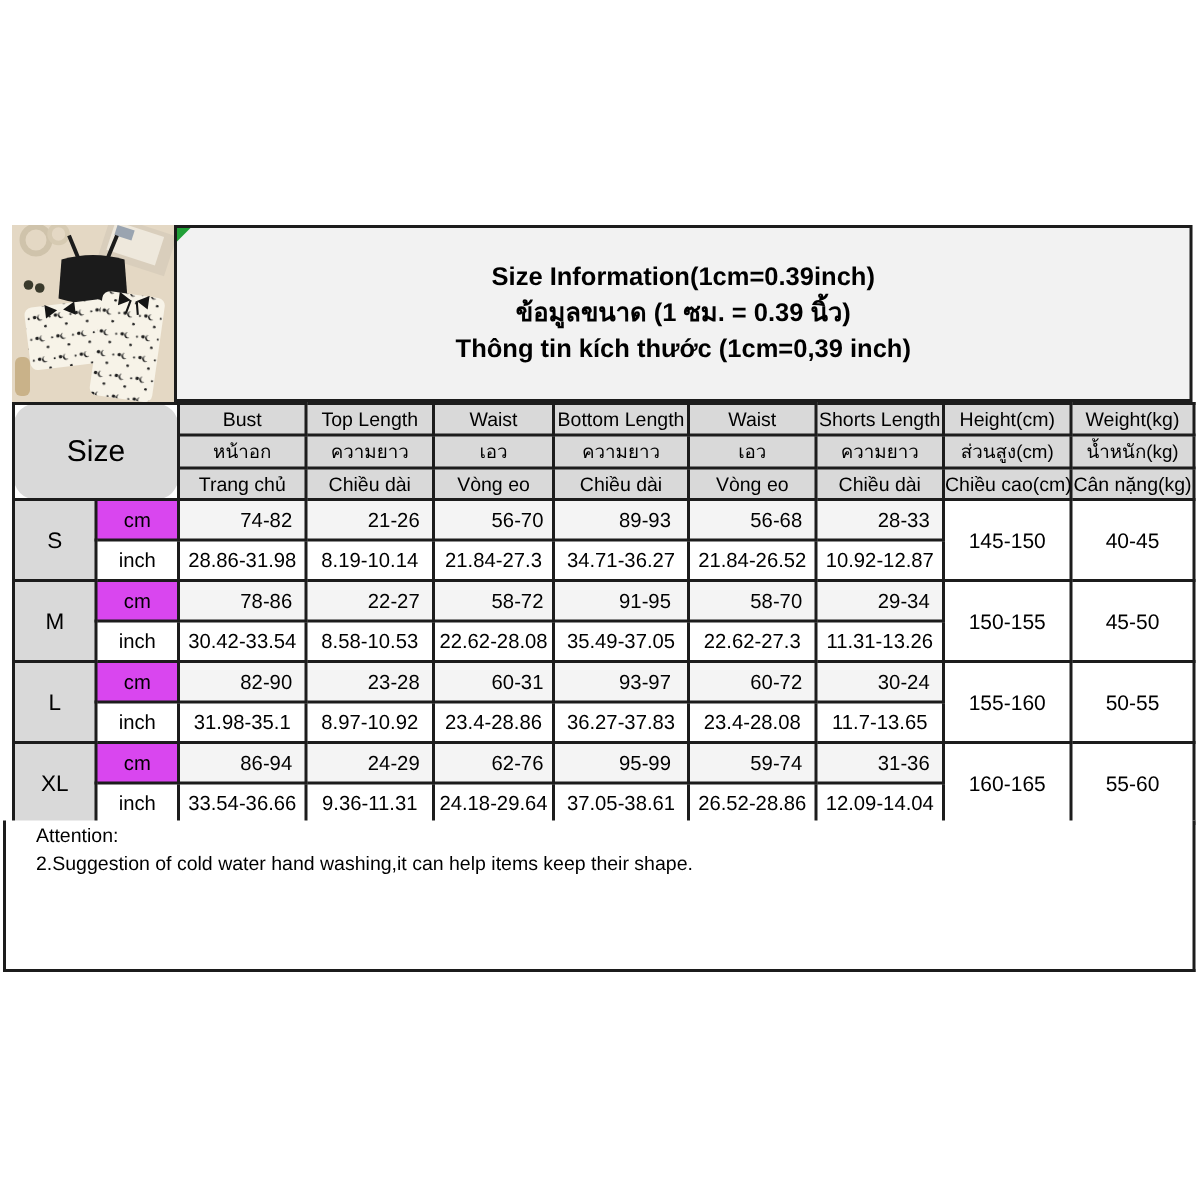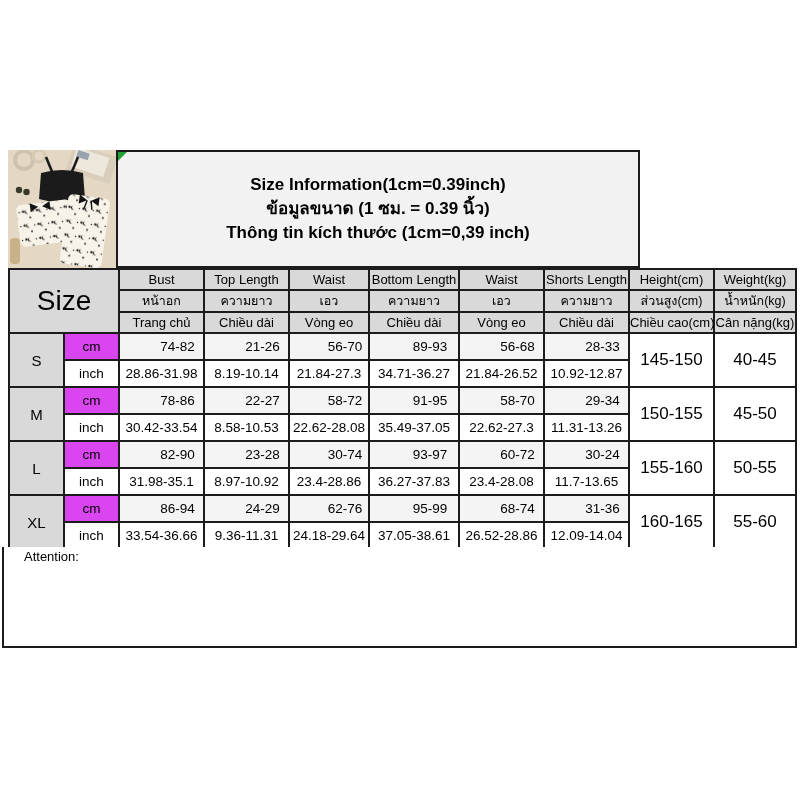--- a/index.html
+++ b/index.html
@@ -4,49 +4,49 @@
 <style>
   html,body{margin:0;padding:0;}
   body{
     width:800px;height:800px;background:#ffffff;color:#000;
     font-family:"Liberation Sans","DejaVu Sans",sans-serif;
     position:relative;overflow:hidden;
   }
   .sheet{position:absolute;inset:0;}
 
   
-  .top-section{position:absolute;left:8px;top:150px;width:632px;height:118px;display:flex;}
+  .top-section{position:absolute;left:8px;top:150px;width:787px;height:118px;display:flex;}
   .photo{width:108px;height:118px;flex:none;}
   .title-box{
     flex:1;border:2px solid #1c1c1c;background:#f2f2f2;position:relative;
     display:flex;flex-direction:column;justify-content:center;align-items:center;gap:4px;
   }
   .green-marker{position:absolute;left:0;top:0;width:0;height:0;
     border-top:9px solid #21a038;border-right:9px solid transparent;}
   .title-line{font-weight:bold;font-size:17px;line-height:20px;}
 
   
   .size-table{position:absolute;left:8px;top:268px;width:787px;
     border-collapse:collapse;table-layout:fixed;}
   .size-table th,.size-table td{
     border:2px solid #1c1c1c;text-align:center;vertical-align:middle;
     padding:0;white-space:nowrap;overflow:visible;font-weight:normal;
   }
   .size-table thead tr{height:21px;}
   .size-table tbody tr{height:27px;}
   .hc{background:#d9d9d9;font-weight:bold;font-size:13px;}
   .hc-th{font-size:12.5px;}
-  .size-cell{background:#d9d9d9;font-weight:bold;font-size:28px;}
+  .size-cell{background:#d9d9d9;font-weight:bold;font-size:20px;border-radius:15px;}
   .letter{background:#d9d9d9;font-weight:bold;font-size:15px;}
   .unit{font-weight:bold;font-size:13.5px;}
   .unit-cm{background:#d946ef;}
   .unit-inch{background:#ffffff;margin-left:11px;}
   td.val{font-size:13.5px;background:#ffffff;}
   tr.cm-row td.val{background:#f4f4f4;padding-left:32px;}
-  td.span2{background:#ffffff;font-size:17px;}
+  td.span2{background:#ffffff;font-size:14px;}
 
   
   .attention{
     position:absolute;left:2px;top:547px;width:795px;height:101px;
     box-sizing:border-box;border:2px solid #1c1c1c;border-top:none;background:#fff;
     padding:1px 20px;font-size:13px;line-height:18.5px;text-align:left;
   }
 </style>
 </head>
 <body>
@@ -189,21 +189,21 @@
         <td class="val">35.49-37.05</td>
         <td class="val">22.62-27.3</td>
         <td class="val">11.31-13.26</td>
       </tr>
 
       <tr class="cm-row">
         <th class="letter" rowspan="2">L</th>
         <th class="unit unit-cm">cm</th>
         <td class="val">82-90</td>
         <td class="val">23-28</td>
-        <td class="val">30-74</td>
+        <td class="val">60-31</td>
         <td class="val">93-97</td>
         <td class="val">60-72</td>
         <td class="val">30-24</td>
         <td class="span2" rowspan="2">155-160</td>
         <td class="span2" rowspan="2">50-55</td>
       </tr>
       <tr class="inch-row">
         <th class="unit unit-inch">inch</th>
         <td class="val">31.98-35.1</td>
         <td class="val">8.97-10.92</td>
@@ -213,34 +213,35 @@
         <td class="val">11.7-13.65</td>
       </tr>
 
       <tr class="cm-row">
         <th class="letter" rowspan="2">XL</th>
         <th class="unit unit-cm">cm</th>
         <td class="val">86-94</td>
         <td class="val">24-29</td>
         <td class="val">62-76</td>
         <td class="val">95-99</td>
-        <td class="val">68-74</td>
+        <td class="val">59-74</td>
         <td class="val">31-36</td>
         <td class="span2" rowspan="2">160-165</td>
         <td class="span2" rowspan="2">55-60</td>
       </tr>
       <tr class="inch-row">
         <th class="unit unit-inch">inch</th>
         <td class="val">33.54-36.66</td>
         <td class="val">9.36-11.31</td>
         <td class="val">24.18-29.64</td>
         <td class="val">37.05-38.61</td>
         <td class="val">26.52-28.86</td>
         <td class="val">12.09-14.04</td>
       </tr>
     </tbody>
   </table>
 
   <div class="attention">
     <div>Attention:</div>
+    <div>2.Suggestion of cold water hand washing,it can help items keep their shape.</div>
   </div>
 
 </div>
 
 </body></html>

